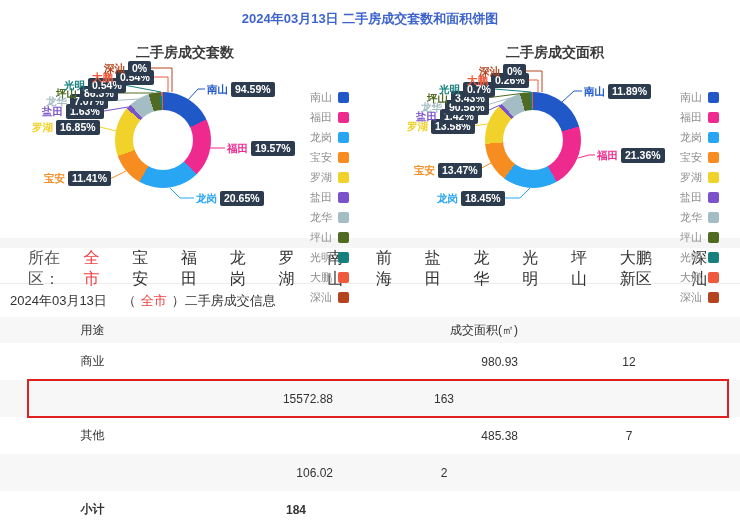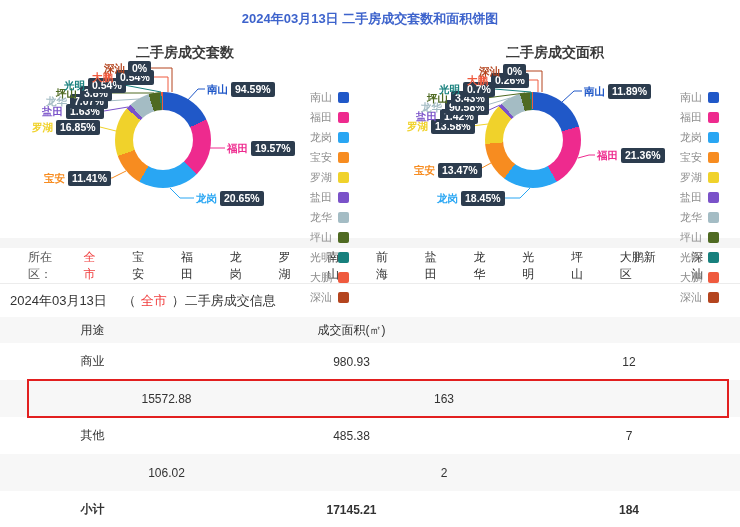--- a/index.html
+++ b/index.html
@@ -22,35 +22,35 @@
            font-size:10.5px;line-height:1;}
   .callout-name{font-weight:700;margin-right:3px;}
   .callout-pct{background:#2c3c4e;color:#fff;font-weight:700;padding:2px 4px;border-radius:2px;}
   .legend{position:absolute;left:287px;top:50px;width:62px;display:flex;flex-direction:column;
           gap:5px;align-items:flex-end;}
   .legend-item{display:flex;align-items:center;gap:6px;cursor:pointer;}
   .legend-label{font-size:11px;color:#8c8c8c;}
   .legend-swatch{width:11px;height:11px;border-radius:2px;flex:0 0 auto;}
   
   .gray-bar{height:10px;background:#f5f5f5;}
-  .filter-row{display:flex;align-items:flex-end;height:35px;padding-left:28px;font-size:12px;
+  .filter-row{display:flex;align-items:flex-start;height:35px;padding-left:28px;font-size:16px;
               border-bottom:1px solid #ececec;}
   .filter-label{color:#555;margin-right:10px;}
   .filter-item{margin-right:26px;cursor:pointer;color:#333;}
   
   .info-row{height:33px;display:flex;align-items:center;padding-left:10px;font-size:13px;}
   .info-date{margin-right:16px;}
   .info-scope{margin:0 5px;}
   
   .table-wrap{position:relative;}
   .t-head{display:flex;height:26px;background:#f7f7f7;align-items:center;font-size:12px;}
   .t-row{display:flex;height:37px;align-items:center;font-size:12px;}
   .t-row.striped{background:#f7f7f7;}
   .t-row.total{font-weight:700;}
-  .c1{width:25%;text-align:center;} .c2{width:45%;text-align:center;} .c3{width:30%;text-align:center;}
+  .c1{width:25%;text-align:center;} .c2{width:45%;text-align:right;} .c3{width:30%;text-align:center;}
   .highlight-box{position:absolute;left:27px;top:62px;width:702px;height:39px;
                  border:2px solid #e21f1f;box-sizing:border-box;pointer-events:none;}
 </style>
 </head>
 <body>
 
 <div class="page">
 
   <div class="main-title" style="color: rgb(61, 99, 204);">2024年03月13日 二手房成交套数和面积饼图</div>
 
@@ -95,21 +95,21 @@
       <div class="callout" style="left:42px;top:64px">
         <span class="callout-name" style="color: rgb(122, 82, 201);">盐田</span>
         <span class="callout-pct">1.63%</span>
         </div>
       <div class="callout" style="left:46px;top:54px">
         <span class="callout-name" style="color: rgb(164, 188, 196);">龙华</span>
         <span class="callout-pct">7.07%</span>
         </div>
       <div class="callout" style="left:56px;top:46px">
         <span class="callout-name" style="color: rgb(79, 106, 34);">坪山</span>
-        <span class="callout-pct">3.8%</span>
+        <span class="callout-pct">86.3%</span>
         </div>
       <div class="callout" style="left:64px;top:38px">
         <span class="callout-name" style="color: rgb(23, 128, 125);">光明</span>
         <span class="callout-pct">0.54%</span>
         </div>
       <div class="callout" style="left:92px;top:30px">
         <span class="callout-name" style="color: rgb(239, 90, 62);">大鹏</span>
         <span class="callout-pct">0.54%</span>
         </div>
       <div class="callout" style="left:104px;top:21px">
@@ -318,19 +318,18 @@
       <span class="c1">其他</span>
       <span class="c2">485.38</span>
       <span class="c3">7</span>
     </div>
     <div class="t-row striped">
       <span class="c2">106.02</span>
       <span class="c3">2</span>
     </div>
     <div class="t-row total">
       <span class="c1">小计</span>
-      <span class="c2">17145.21</span>
       <span class="c3">184</span>
     </div>
     <div class="highlight-box" style="border-color: rgb(226, 31, 31);"></div>
   </div>
 
 </div>
 
 </body></html>

